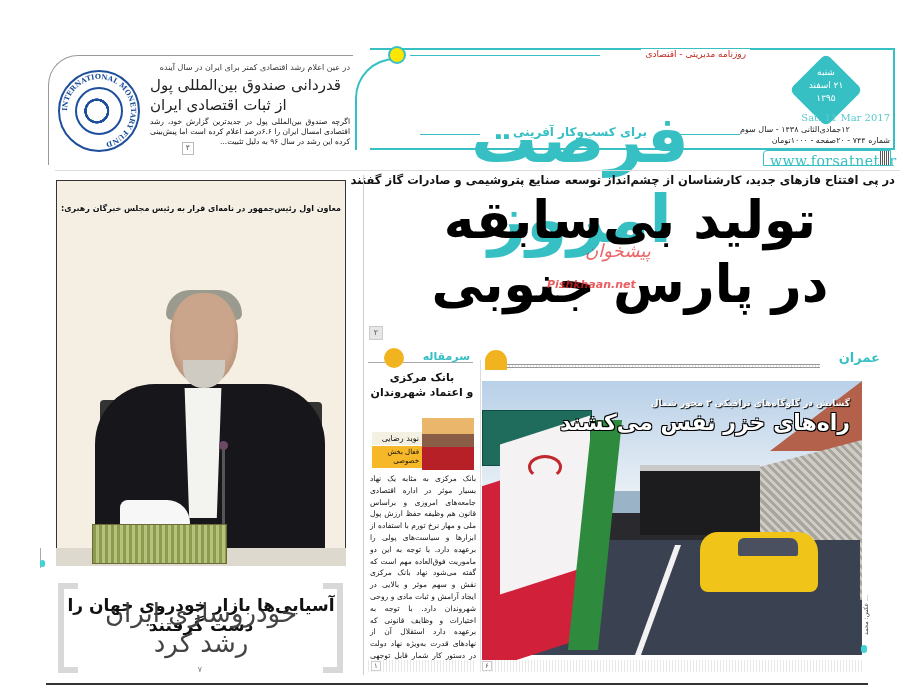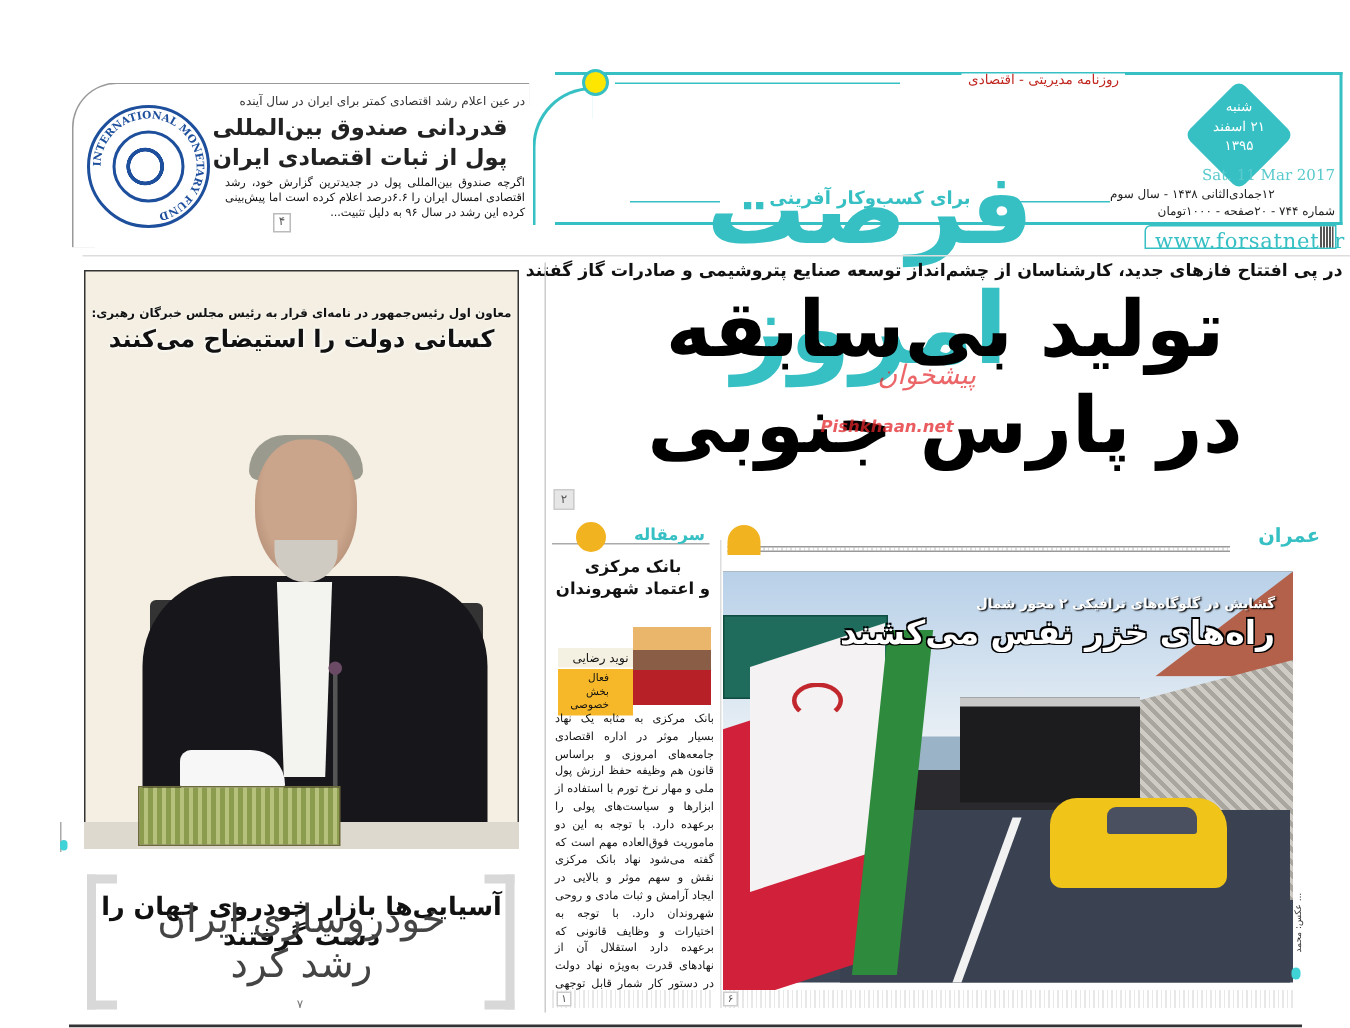--- a/index.html
+++ b/index.html
@@ -25,21 +25,21 @@
   .issue-fa { left: 740px; top: 136px; width: 150px; text-align: right; font-size: 8px; color: #222; direction: rtl; }
   .website { left: 763px; top: 150px; width: 128px; height: 16px; border: 1px solid #37c0c4; border-radius: 4px 0 0 0; font-family: "DejaVu Serif", serif; font-size: 14px; color: #37c0c4; padding: 2px 6px; letter-spacing: 0.5px; }
   .barcode { left: 880px; top: 151px; width: 9px; height: 14px; background: repeating-linear-gradient(90deg, #555 0 1px, #fff 1px 2px); }
 
   
   .imf-box { left: 48px; top: 55px; width: 305px; height: 110px; border-top: 1px solid #999; border-left: 1px solid #999; border-radius: 30px 0 0 0; }
   .imf-logo { left: 58px; top: 70px; width: 82px; height: 82px; border-radius: 50%; border: 2px solid #1d4f9c; display: flex; align-items: center; justify-content: center; }
   .imf-logo-inner { width: 48px; height: 48px; border-radius: 50%; border: 2px solid #1d4f9c; background: radial-gradient(circle at 45% 50%, #fff 0 30%, #1d4f9c 31% 38%, #fff 39%); }
   .imf-ring-text { left: 58px; top: 70px; width: 82px; height: 82px; }
   .imf-kicker { left: 150px; top: 63px; width: 200px; text-align: right; font-size: 8px; color: #333; direction: rtl; }
-  .imf-headline { left: 140px; top: 75px; width: 200px; text-align: center; font-size: 15px; line-height: 20px; font-weight: bold; color: #222; direction: rtl; }
+  .imf-headline { left: 150px; top: 75px; width: 200px; text-align: left; font-size: 15px; line-height: 20px; font-weight: normal; color: #222; direction: rtl; }
   .imf-body { left: 150px; top: 117px; width: 200px; text-align: justify; font-size: 7.5px; line-height: 10px; color: #111; direction: rtl; }
   .imf-page { left: 182px; top: 142px; width: 12px; height: 13px; border: 1px solid #bbb; font-size: 8px; text-align: center; color: #555; }
 
   .header-rule { left: 55px; top: 170px; width: 845px; height: 1px; background: #ddd; }
 
   
   .lead-kicker { left: 400px; top: 173px; width: 495px; text-align: right; font-size: 11.5px; font-weight: bold; color: #111; direction: rtl; white-space: nowrap; }
   .lead-headline { left: 420px; top: 188px; width: 420px; text-align: center; font-size: 52px; line-height: 64px; font-weight: bold; color: #000; direction: rtl; letter-spacing: -1px; }
   .watermark-fa { left: 585px; top: 240px; font-size: 18px; color: #e3262a; opacity: 0.7; font-style: italic; direction: rtl; }
   .watermark { left: 547px; top: 278px; font-size: 11px; font-weight: bold; color: #e3262a; opacity: 0.75; font-style: italic; }
@@ -70,21 +70,21 @@
   .auto-headline { left: 60px; top: 598px; width: 282px; text-align: center; font-size: 26px; line-height: 30px; color: #444; direction: rtl; }
   .auto-page { left: 192px; top: 665px; width: 16px; text-align: center; font-size: 8px; color: #777; }
   .bracket-l { left: 58px; top: 583px; width: 20px; height: 90px; border: 6px solid #d8d8d8; border-right: none; }
   .bracket-r { left: 323px; top: 583px; width: 20px; height: 90px; border: 6px solid #d8d8d8; border-left: none; }
   .editorial-label { left: 400px; top: 350px; width: 70px; text-align: right; font-size: 11px; font-weight: bold; color: #37c0c4; direction: rtl; }
   .editorial-icon { left: 384px; top: 348px; width: 20px; height: 20px; border-radius: 50%; background: #f2b321; }
   .editorial-line { left: 368px; top: 362px; width: 105px; height: 1px; background: #aaa; }
   .editorial-title { left: 368px; top: 370px; width: 108px; text-align: center; font-size: 11px; line-height: 15px; font-weight: bold; color: #111; direction: rtl; }
   .author-photo { left: 422px; top: 418px; width: 52px; height: 52px; background: linear-gradient(180deg, #e9b66b 0 30%, #8a5e46 30% 55%, #b72026 55%); }
   .author-name { left: 372px; top: 432px; width: 50px; text-align: right; font-size: 8px; color: #111; direction: rtl; background: #f4f0e2; padding: 2px 3px; }
-  .author-role { left: 372px; top: 446px; width: 50px; text-align: right; font-size: 7px; line-height: 9px; color: #111; direction: rtl; background: #f6b829; padding: 2px 16px; }
+  .author-role { left: 372px; top: 446px; width: 50px; text-align: right; font-size: 7px; line-height: 9px; color: #111; direction: rtl; background: #f6b829; padding: 2px 3px; }
   .editorial-body { left: 370px; top: 473px; width: 106px; text-align: justify; font-size: 7.5px; line-height: 11.8px; color: #111; direction: rtl; }
   .editorial-foot { left: 368px; top: 660px; width: 108px; height: 12px; background: repeating-linear-gradient(90deg, #e8e8e8 0 1px, #fff 1px 3px); }
   .editorial-page { left: 371px; top: 661px; width: 10px; height: 10px; border: 1px solid #ccc; background: #fff; font-size: 7px; text-align: center; color: #555; line-height: 8px; }
 
   
   .omran-label { left: 820px; top: 350px; width: 60px; text-align: right; font-size: 13px; font-weight: bold; color: #37c0c4; direction: rtl; }
   .omran-icon { left: 485px; top: 350px; width: 22px; height: 20px; border-radius: 11px 11px 0 0; background: #f2b321; }
   .omran-line { left: 485px; top: 364px; width: 335px; height: 4px; background: repeating-linear-gradient(90deg, #ddd 0 1px, #fff 1px 3px); border-top: 1px solid #999; border-bottom: 1px solid #999; }
   .omran-photo { left: 482px; top: 381px; width: 380px; height: 274px; overflow: hidden; background: linear-gradient(180deg, #d6e6f2 0 35%, #9bb3c7 35% 48%, #2a2a2e 48% 70%, #3d4656 70%); border-top: 1px solid #444; }
   .sky { left: 482px; top: 381px; width: 380px; height: 110px; background: linear-gradient(180deg, #b8d0e8, #e8eff5); }
@@ -174,21 +174,20 @@
 <div class="abs person-shirt"></div>
 <div class="abs person-head"></div>
 <div class="abs person-beard"></div>
 <div class="abs mic"></div>
 <div class="abs mic-head"></div>
 <div class="abs desk"></div>
 <div class="abs tissue"></div>
 <div class="abs tissue-box"></div>
 <div class="abs photo-kicker">معاون اول رئیس‌جمهور در نامه‌ای قرار به رئیس مجلس خبرگان رهبری:</div>
 <div class="abs photo-headline">
-  <div>کسانی دولت را استیضاح می‌کنند</div>
 </div>
 <div class="abs left-tick"></div>
 <div class="abs left-dot"></div>
 
 <div class="abs bracket-l"></div>
 <div class="abs bracket-r"></div>
 <div class="abs auto-kicker">آسیایی‌ها بازار خودروی جهان را دست گرفتند</div>
 <div class="abs auto-headline">
   <div>خودروسازی ایران</div>
   <div>رشد کرد</div>

